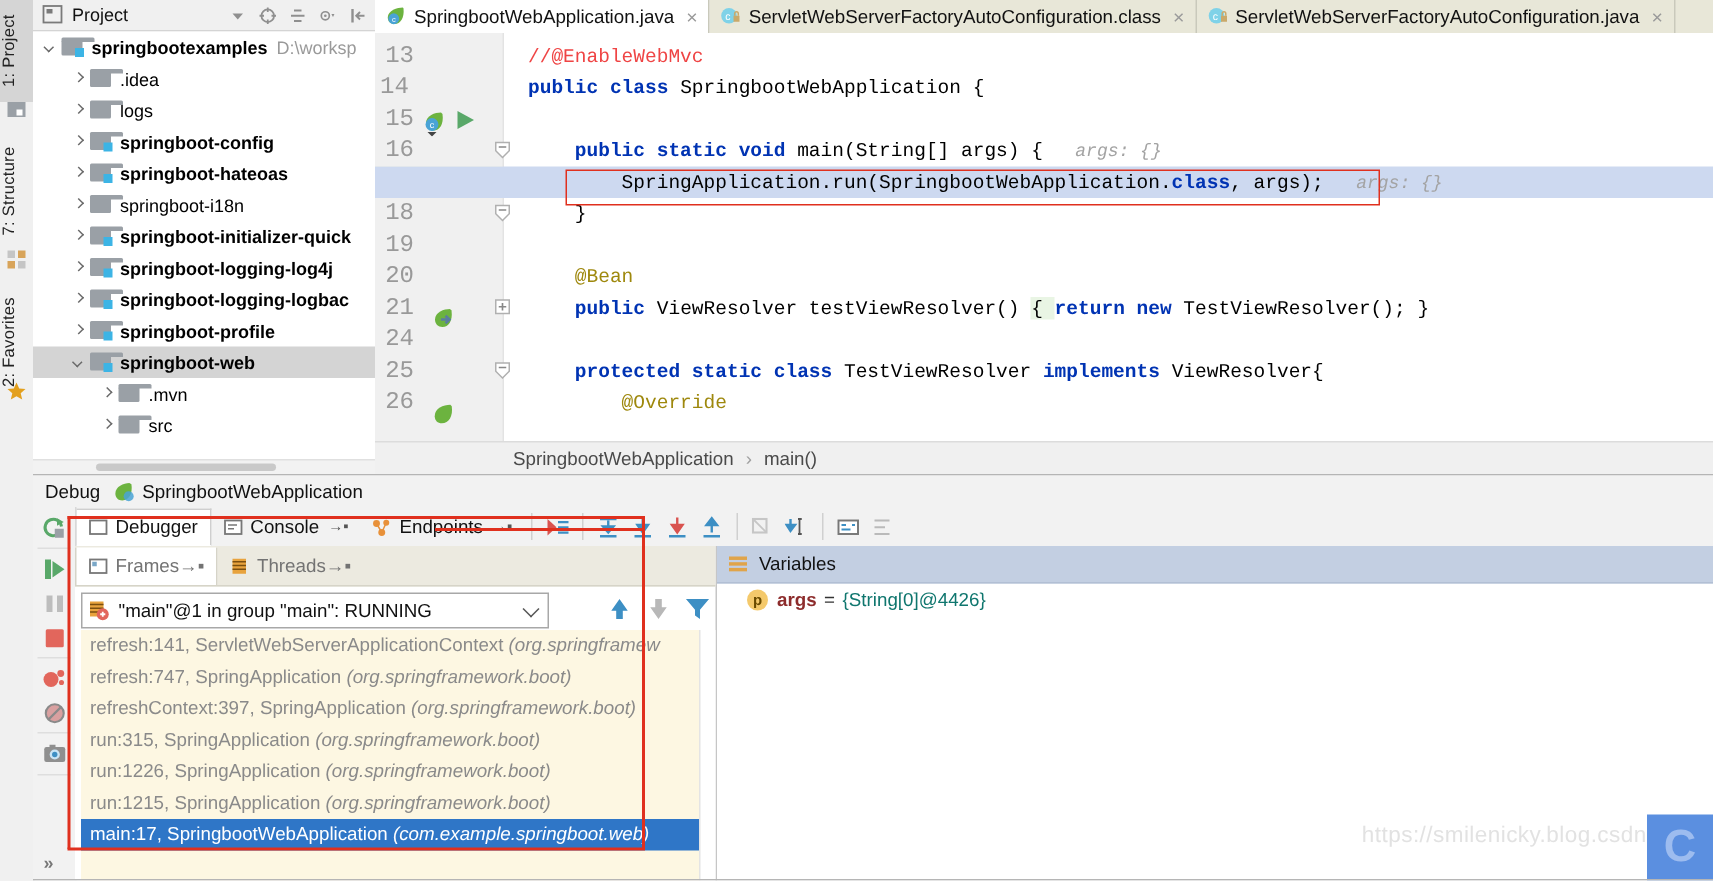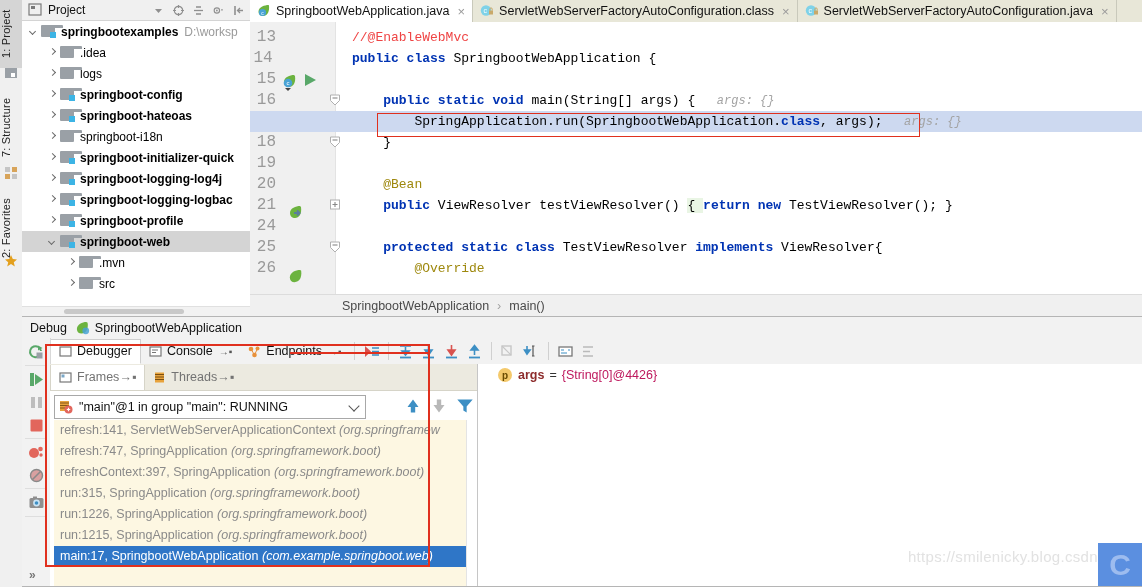--- a/index.html
+++ b/index.html
@@ -121,21 +121,21 @@
   
   .varspane{position:absolute;left:456px;top:47px;right:0;bottom:0;background:#fff;}
   .varshdr{height:24px;background:#c3cfe2;display:flex;align-items:center;border-bottom:1px solid #b2bfd4;}
   .varshdr .vi{width:14px;height:12px;margin-left:7px;}
   .varshdr .vl{margin-left:7px;font-size:12.5px;color:#111;}
   .varrow{height:22px;display:flex;align-items:center;padding-left:20px;font-size:12.5px;}
   .pbadge{width:14px;height:14px;border-radius:50%;background:#f4c96b;color:#6a4b00;font-size:10px;
           display:flex;align-items:center;justify-content:center;font-weight:bold;margin-right:6px;}
   .vname{color:#8d2c2c;font-weight:bold;}
   .veq{margin:0 5px;color:#333;}
-  .vval{color:#be185d;text-align:center;}
+  .vval{color:#0f766e;text-align:center;}
 
   
   .watermark{position:absolute;right:18px;bottom:22px;font-size:15px;color:#e2e2e2;letter-spacing:.3px;}
   .csdnlogo{position:absolute;right:0;bottom:0;width:44px;height:44px;background:#5b8fe0;
             color:#9dbcef;font-size:30px;font-weight:bold;display:flex;align-items:center;justify-content:center;overflow:hidden;}
   .bottomline{position:absolute;left:22px;right:0;bottom:0;height:1px;background:#b5b5b5;}
 
   
   .anno{position:absolute;border:1.5px solid #e0301e;box-sizing:border-box;}
   .annoline{position:absolute;background:#e0301e;}
@@ -585,20 +585,28 @@
           <div class="frow"><span>refreshContext:397, SpringApplication </span><span class="pkg">(org.springframework.boot)</span></div>
           <div class="frow"><span>run:315, SpringApplication </span><span class="pkg">(org.springframework.boot)</span></div>
           <div class="frow"><span>run:1226, SpringApplication </span><span class="pkg">(org.springframework.boot)</span></div>
           <div class="frow"><span>run:1215, SpringApplication </span><span class="pkg">(org.springframework.boot)</span></div>
           <div class="frow sel"><span>main:17, SpringbootWebApplication </span><span class="pkg">(com.example.springboot.web)</span></div>
         </div>
       <div class="fscroll"></div>
     </div>
 
     <div class="varspane">
+      <div class="varshdr">
+        <svg class="vi" viewBox="0 0 14 12">
+          <rect x="1" y="1" width="12" height="2.3" fill="#e0a44a"></rect>
+          <rect x="1" y="4.8" width="12" height="2.3" fill="#e0a44a"></rect>
+          <rect x="1" y="8.6" width="12" height="2.3" fill="#e0a44a"></rect>
+        </svg>
+        <span class="vl">Variables</span>
+      </div>
       <div id="varlist">
           <div class="varrow">
             <span class="pbadge">p</span>
             <span class="vname">args</span>
             <span class="veq">=</span>
             <span class="vval">{String[0]@4426}</span>
           </div>
         </div>
     </div>
   </div>

